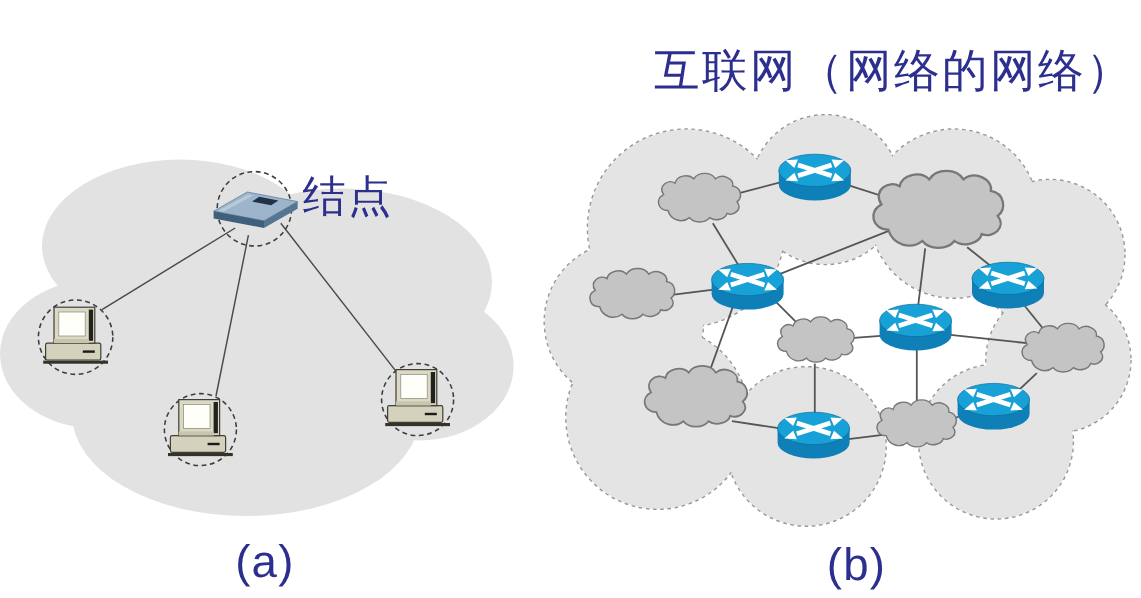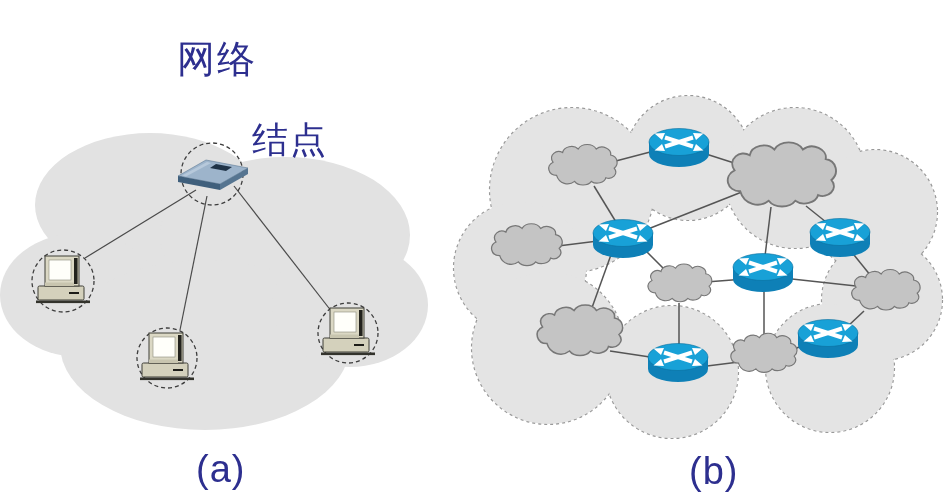--- a/index.html
+++ b/index.html
@@ -1,21 +1,21 @@
 <!DOCTYPE html>
 <html><head>
 <meta charset="utf-8">
 <style>
   html,body{margin:0;padding:0;background:#fff;}
   #canvas{position:relative;width:951px;height:498px;background:#fff;overflow:hidden;
           font-family:"Liberation Sans","DejaVu Sans",sans-serif;}
   #canvas svg{position:absolute;left:0;top:0;}
   .t{position:absolute;color:#2D2F8F;white-space:nowrap;line-height:1;}
   .title{font-size:38px;letter-spacing:2px;}
-  .lbl{font-size:36px;letter-spacing:2px;}
+  .lbl{font-size:36px;letter-spacing:2px;margin-top:24px;}
   .cap{font-size:38px;letter-spacing:1px;}
   
   .bc-stroke circle{fill:#E4E4E4;stroke:#999999;stroke-width:2.2;stroke-dasharray:3,3;}
   .bc-fill circle{fill:#E4E4E4;}
   .leftcloud ellipse{fill:#E2E2E2;}
   .linkA{stroke:#4A4A4A;stroke-width:1.2;}
   .linkB{stroke:#555555;stroke-width:1.5;}
   .dashcirc{fill:none;stroke:#3d3d3d;stroke-width:1.3;stroke-dasharray:4,3;}
 </style>
 </head>
@@ -143,17 +143,17 @@
         <use href="#cloudS" transform="translate(764,355) scale(0.58)" xlink:href="#cloudS"></use>
         <use href="#router" x="648" y="127" xlink:href="#router"></use>
         <use href="#router" x="592" y="218" xlink:href="#router"></use>
         <use href="#router" x="732" y="252" xlink:href="#router"></use>
         <use href="#router" x="809" y="217" xlink:href="#router"></use>
         <use href="#router" x="797" y="318" xlink:href="#router"></use>
         <use href="#router" x="647" y="342" xlink:href="#router"></use>
       </g>
   </svg>
 
-  <div class="t title" style="left:177px;top:40px">网络</div>
+  <div class="t title" style="left:545px;top:41px">互联网（网络的网络）</div>
   <div class="t lbl" style="left:252px;top:122px">结点</div>
   <div class="t cap" style="left:196px;top:450px">(a)</div>
   <div class="t cap" style="left:689px;top:452px">(b)</div>
 </div>
 
 </body></html>

